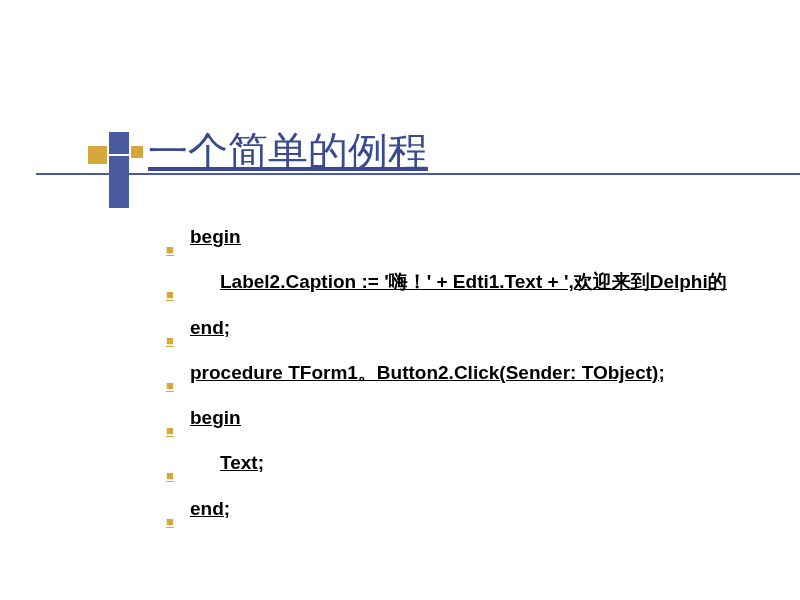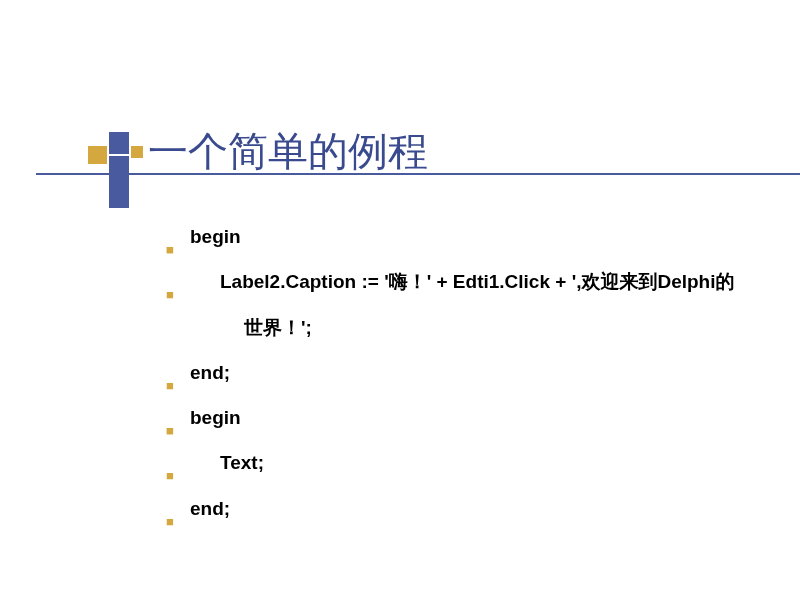--- a/index.html
+++ b/index.html
@@ -1,18 +1,19 @@
 <!DOCTYPE html>
 <html><head>
   <meta charset="utf-8">
   <style>
     * {
       margin: 12px;
       padding: 0;
       box-sizing: border-box;
+      text-decoration: underline;
     }
     body {
       width: 800px;
       height: 600px;
       background: #ffffff;
       font-family: Arial, "Microsoft YaHei", sans-serif;
       position: relative;
       overflow: hidden;
     }
     .decoration {
@@ -95,31 +96,29 @@
 <div class="content">
   <p class="line">
     <span class="marker">■</span>
   </p>
   <p class="line">
     <span class="marker">■</span>
     <span>begin</span>
   </p>
   <p class="line indent1">
     <span class="marker">■</span>
-    <span>Label2.Caption := '嗨！' + Edti1.Click + ',欢迎来到Delphi的</span>
-  </p>
-  <p class="line wrap-indent">
-    <span>世界！';</span>
+    <span>Label2.Caption := '嗨！' + Edti1.Text + ',欢迎来到Delphi的</span>
   </p>
   <p class="line">
     <span class="marker">■</span>
     <span>end;</span>
   </p>
   <p class="line">
     <span class="marker">■</span>
+    <span>procedure TForm1。Button2.Click(Sender: TObject);</span>
   </p>
   <p class="line">
     <span class="marker">■</span>
     <span>begin</span>
   </p>
   <p class="line indent1">
     <span class="marker">■</span>
     <span>Text;</span>
   </p>
   <p class="line">

